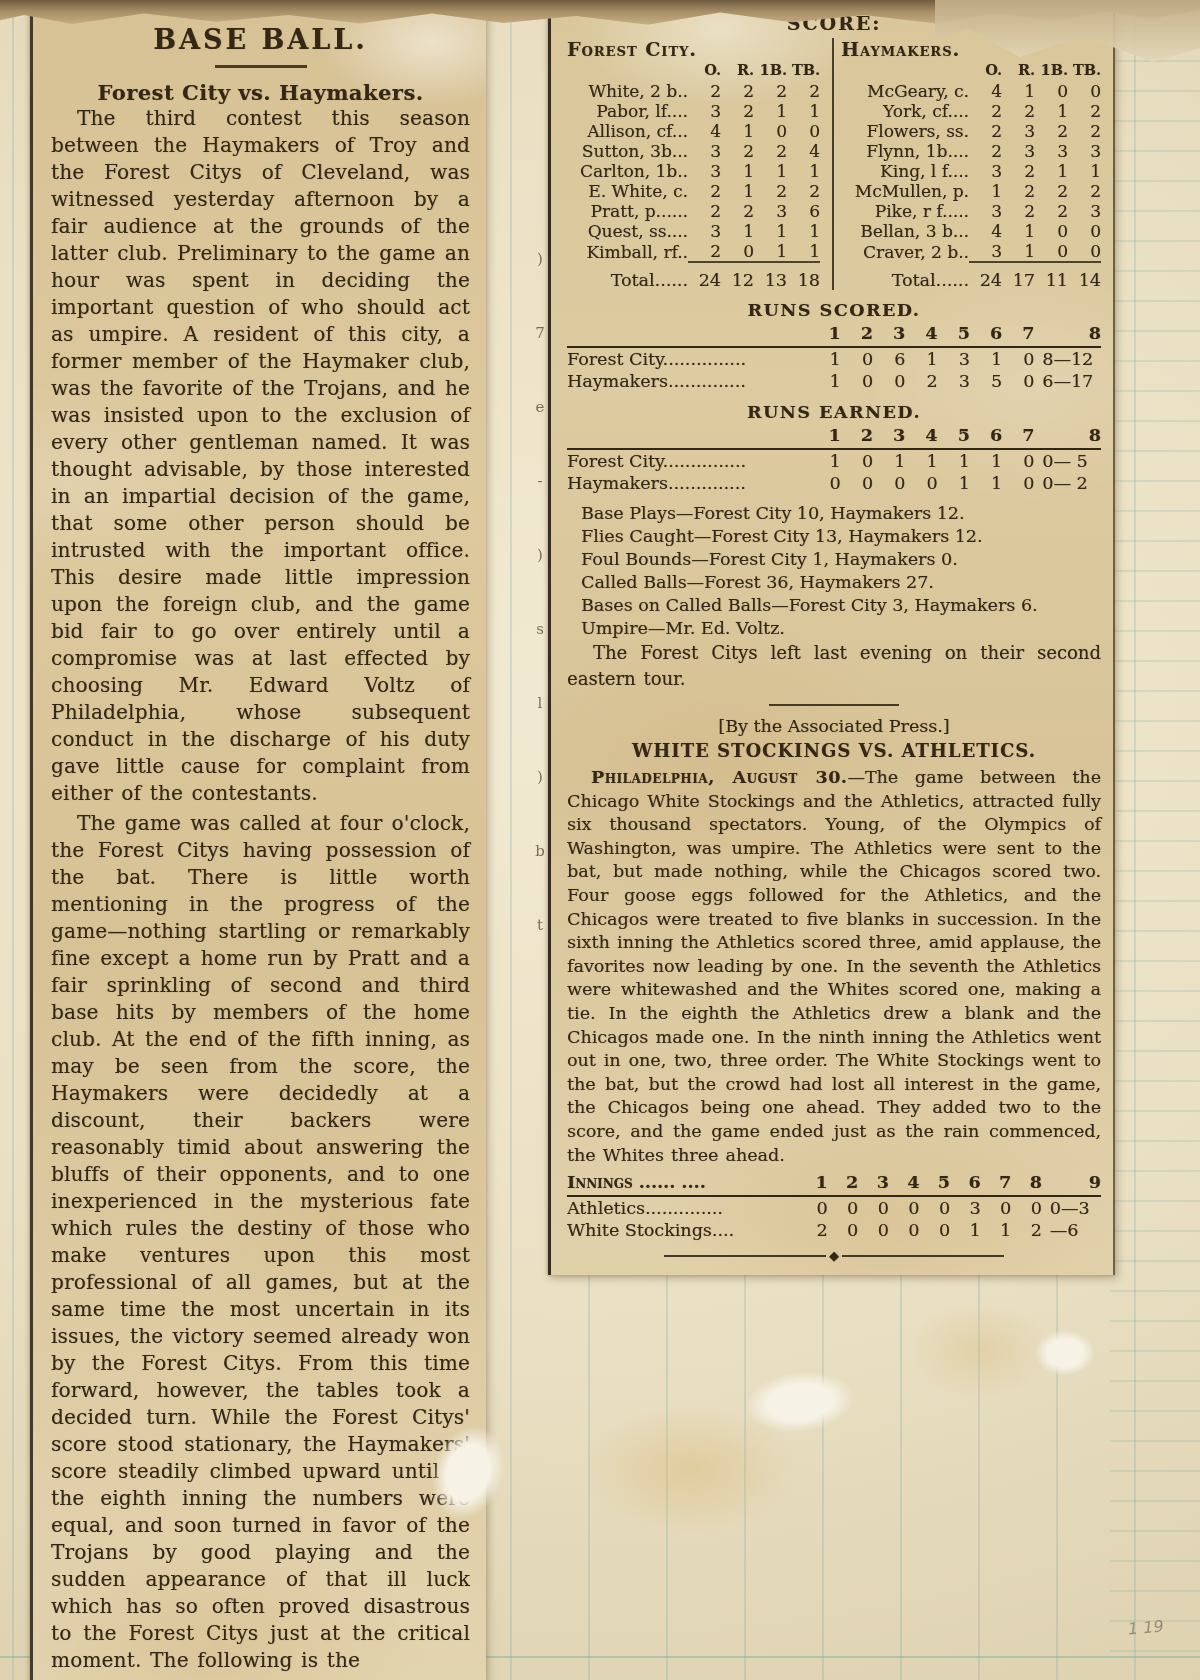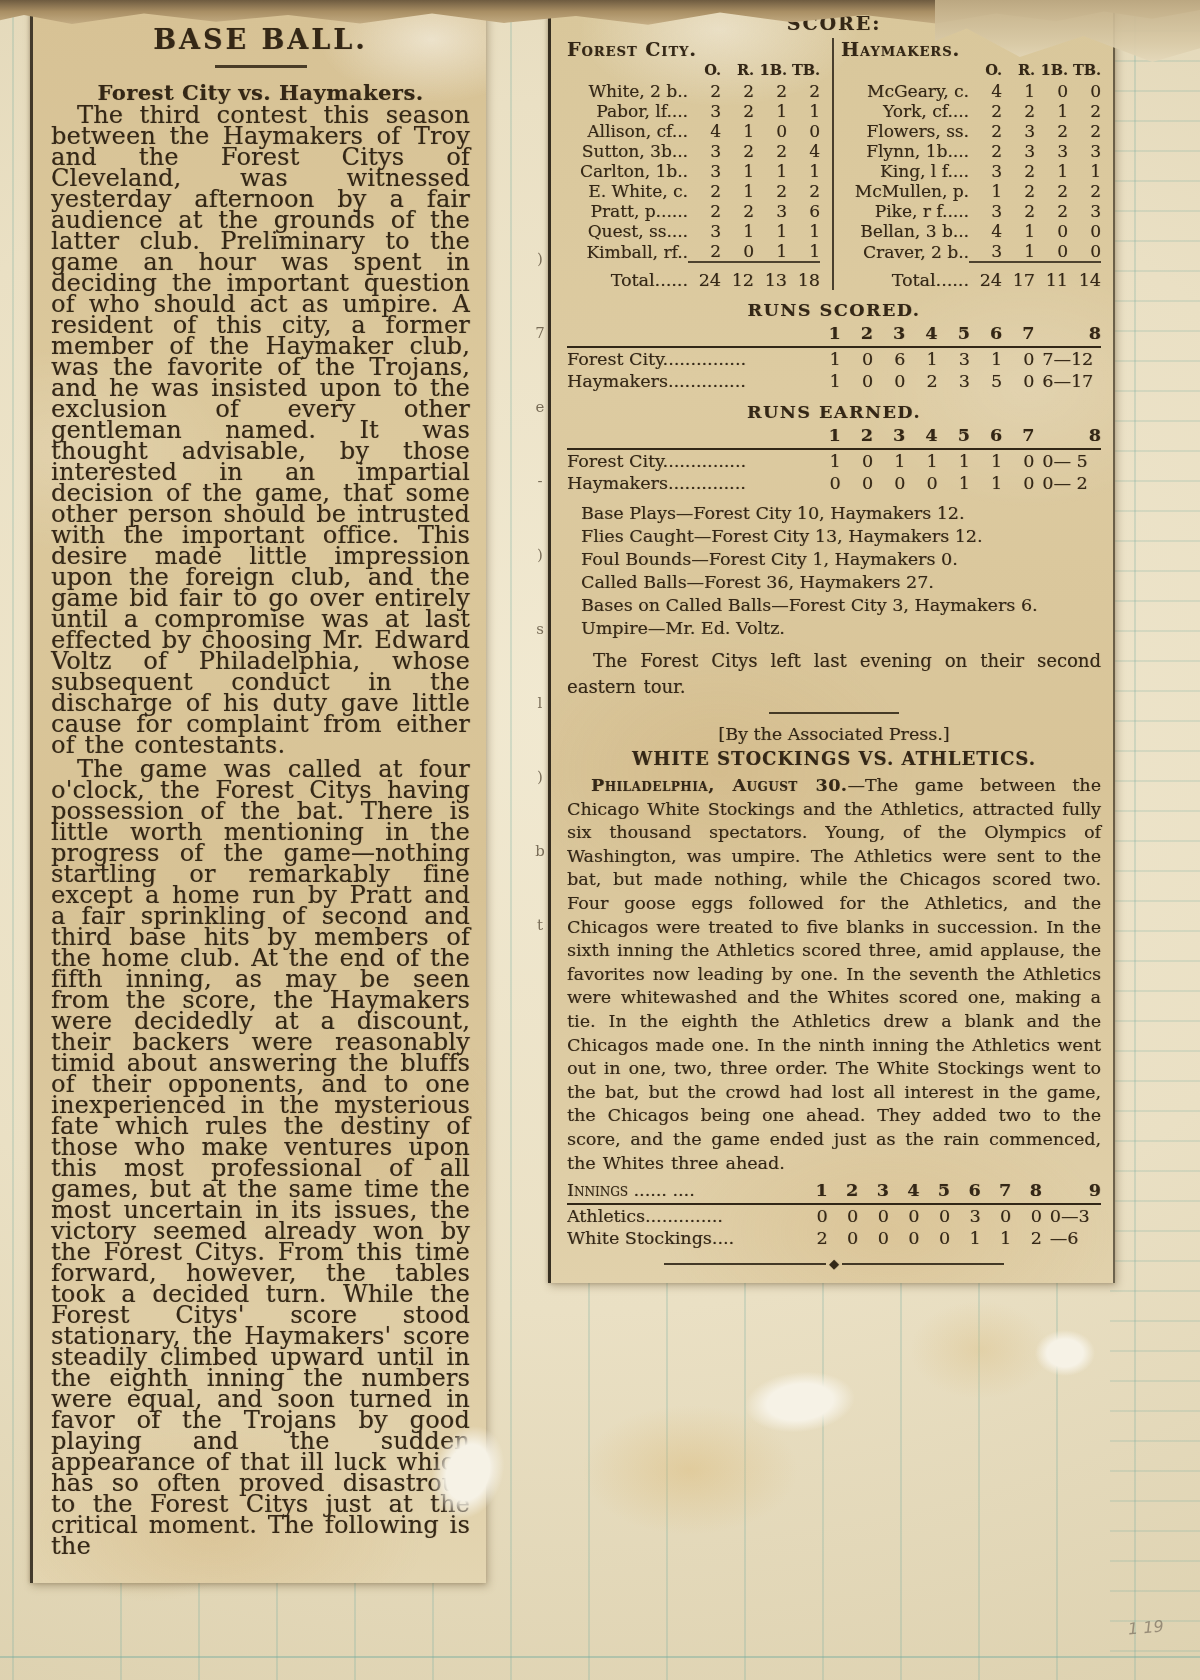--- a/index.html
+++ b/index.html
@@ -57,21 +57,21 @@
       radial-gradient(200px 110px at 30% 2%, rgba(250,247,238,.5), transparent 70%),
       radial-gradient(280px 200px at 85% 30%, rgba(255,255,255,.15), transparent 60%),
       radial-gradient(300px 220px at 30% 60%, rgba(186,140,72,.13), transparent 65%),
       radial-gradient(320px 180px at 60% 96%, rgba(198,154,84,.2), transparent 70%),
       linear-gradient(180deg,#d9c79b 0%,#ddcba1 30%,#d8c498 60%,#e1d1ab 100%);}
 
   
   .headline{font-size:27px;font-weight:bold;text-align:center;letter-spacing:3px;margin-top:6px}
   .headline-rule{width:92px;border-top:3px solid rgba(48,37,20,.85);margin:10px auto 12px}
   .subhead{font-size:21px;font-weight:bold;text-align:center;letter-spacing:.5px;}
-  .body-p{font-size:24px;line-height:21px;text-align:justify;text-indent:26px;
+  .body-p{font-size:20px;line-height:27px;text-align:justify;text-indent:26px;
     letter-spacing:.2px;word-spacing:2px}
   .body-p + .body-p{margin-top:3px}
 
   
   .score-title{font-size:19px;font-weight:bold;text-align:center;letter-spacing:2px;margin-bottom:4px}
   .box-wrap{display:flex;align-items:stretch}
   .box-half{width:50%}
   .box-left{border-right:2px solid rgba(36,28,16,.8);padding-right:12px}
   .box-right{padding-left:7px}
   .team-name{font-variant:small-caps;font-weight:bold;font-size:19px;letter-spacing:1px}
@@ -91,31 +91,31 @@
   .runs-table col.c-name{width:232px}
   .runs-table col.c-num{width:31px}
   .runs-table col.c-last{width:64px}
   .runs-table thead td{font-weight:bold;border-bottom:2px solid rgba(42,32,17,.8);padding-bottom:2px}
   .runs-table td.cname{text-align:left;white-space:nowrap;overflow:hidden}
   .runs-table td:last-child{text-align:left;padding-left:8px;white-space:nowrap}
   .runs-table thead td.cnum{text-align:right}
 
   .summary{list-style:none;font-size:17.5px;line-height:23px;margin-top:8px}
   .summary li{text-indent:14px}
-  .note{font-size:18px;line-height:26px;text-align:justify;text-indent:26px;word-spacing:2px;margin-top:8px}
+  .note{font-size:18px;line-height:26px;text-align:justify;text-indent:26px;word-spacing:2px;margin-top:0}
   .short-rule{width:130px;border-top:2.5px solid rgba(44,34,18,.85);margin:12px auto 10px}
   .ap-credit{font-size:17.5px;text-align:center;margin-bottom:4px}
   .second-headline{font-size:18px;font-weight:bold;text-align:center;letter-spacing:1px;margin-bottom:5px}
   .article{font-size:17.5px;line-height:23.6px;text-align:justify;text-indent:24px;word-spacing:1.5px}
   .dateline{font-variant:small-caps;font-weight:bold;letter-spacing:.5px}
   .innings-table{margin-top:4px;font-size:17.5px;line-height:22px}
   .innings-table col.c-name{width:218px}
   .innings-table col.c-num{width:29px}
   .innings-table col.c-last{width:56px}
-  .innings-table thead td.cname{font-variant:small-caps;font-weight:normal}
+  .innings-table thead td.cname{font-variant:small-caps;font-weight:bold}
   .ornament{display:flex;align-items:center;justify-content:center;margin:10px auto 0;width:340px}
   .orn-line{flex:1;border-top:2.5px solid rgba(40,30,16,.85)}
   .orn-diamond{font-size:13px;line-height:10px;padding:0 3px;color:rgba(40,30,16,.9)}
 
   .edge-marks{position:absolute;left:534px;top:250px;z-index:2;width:12px;
     font-size:15px;color:rgba(58,44,26,.65)}
   .edge-marks span{display:block;margin-bottom:56px;text-align:center}
 </style>
 </head>
 <body>
@@ -361,21 +361,21 @@
       <tbody>
           <tr>
             <td class="cname">Forest City...............</td>
             <td class="cnum">1</td>
             <td class="cnum">0</td>
             <td class="cnum">6</td>
             <td class="cnum">1</td>
             <td class="cnum">3</td>
             <td class="cnum">1</td>
             <td class="cnum">0</td>
-            <td class="cnum">7—12</td>
+            <td class="cnum">8—12</td>
           </tr>
           <tr>
             <td class="cname">Haymakers..............</td>
             <td class="cnum">1</td>
             <td class="cnum">0</td>
             <td class="cnum">0</td>
             <td class="cnum">2</td>
             <td class="cnum">3</td>
             <td class="cnum">5</td>
             <td class="cnum">0</td>

